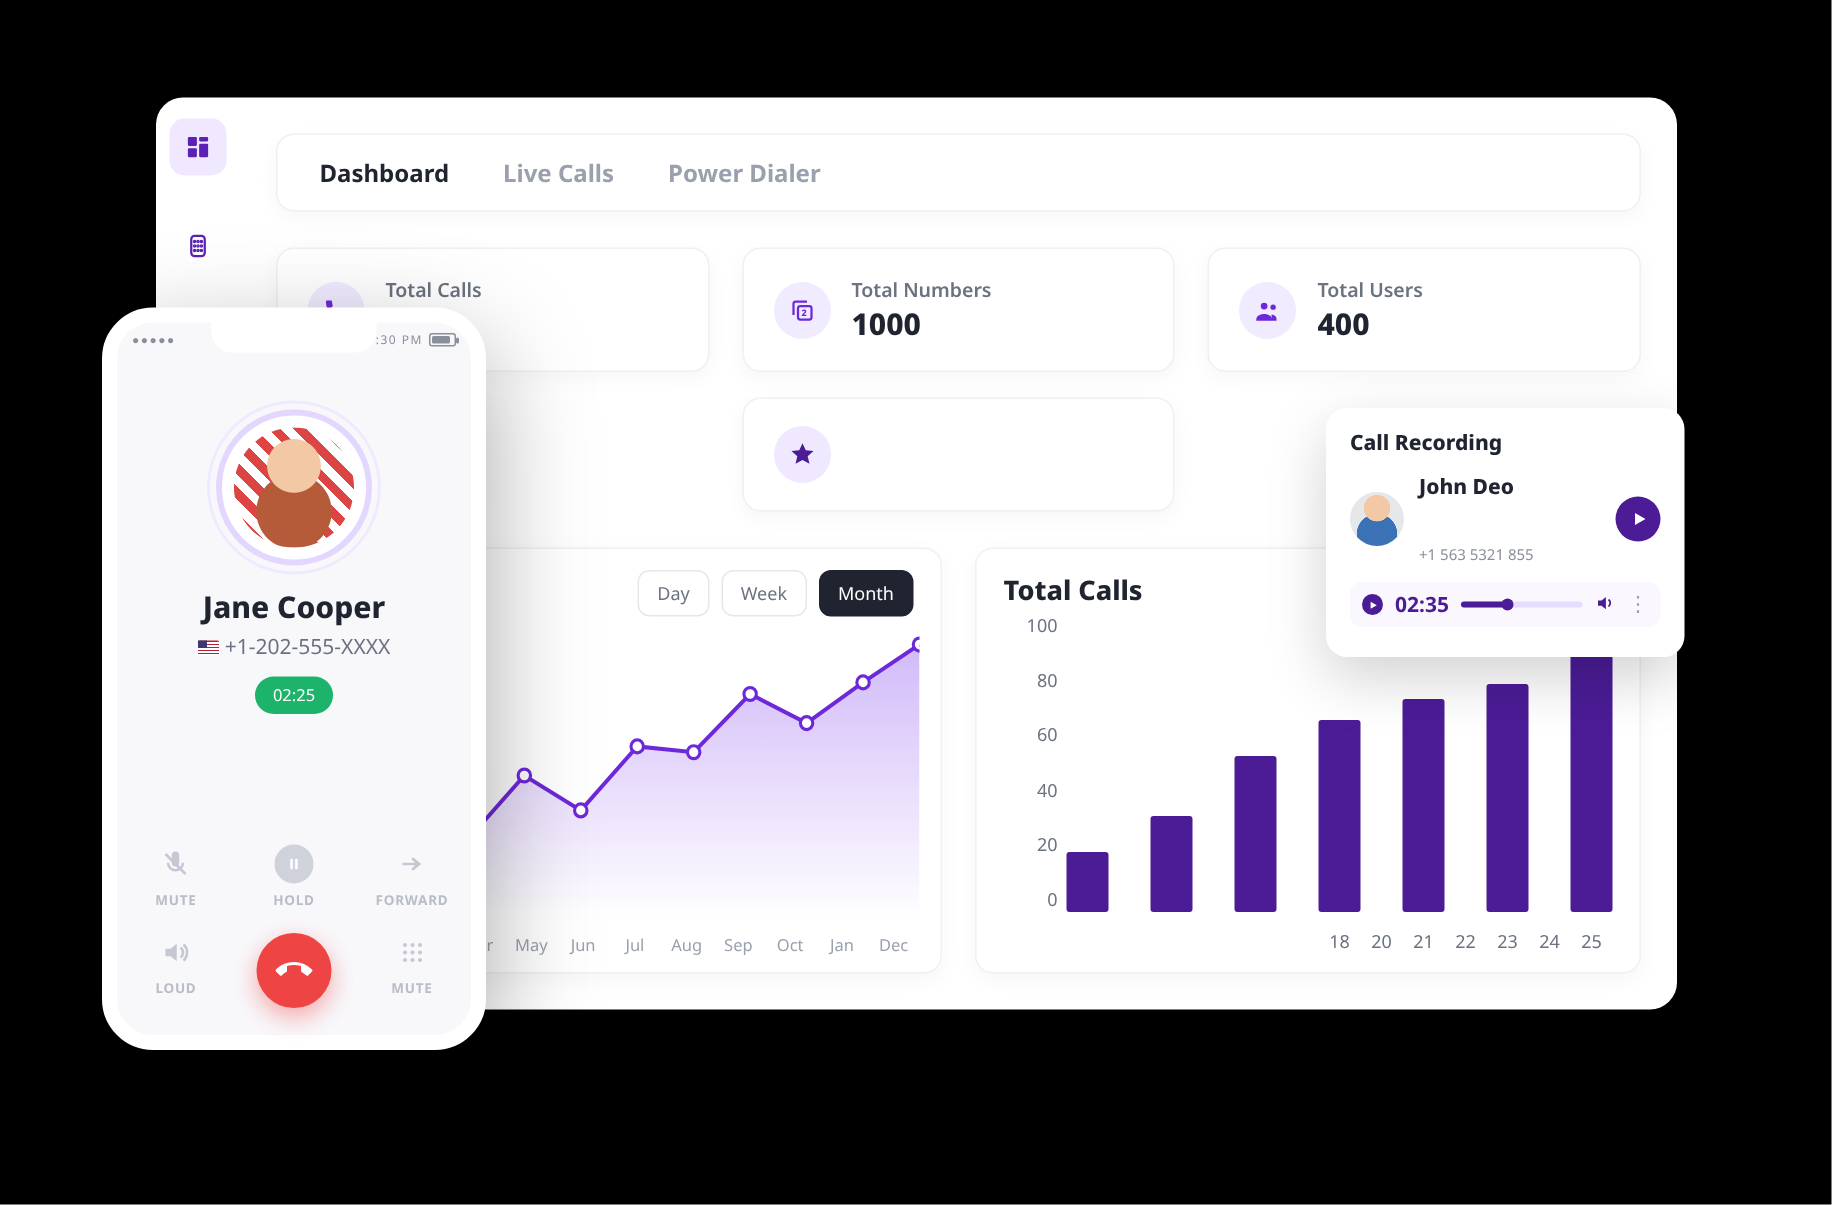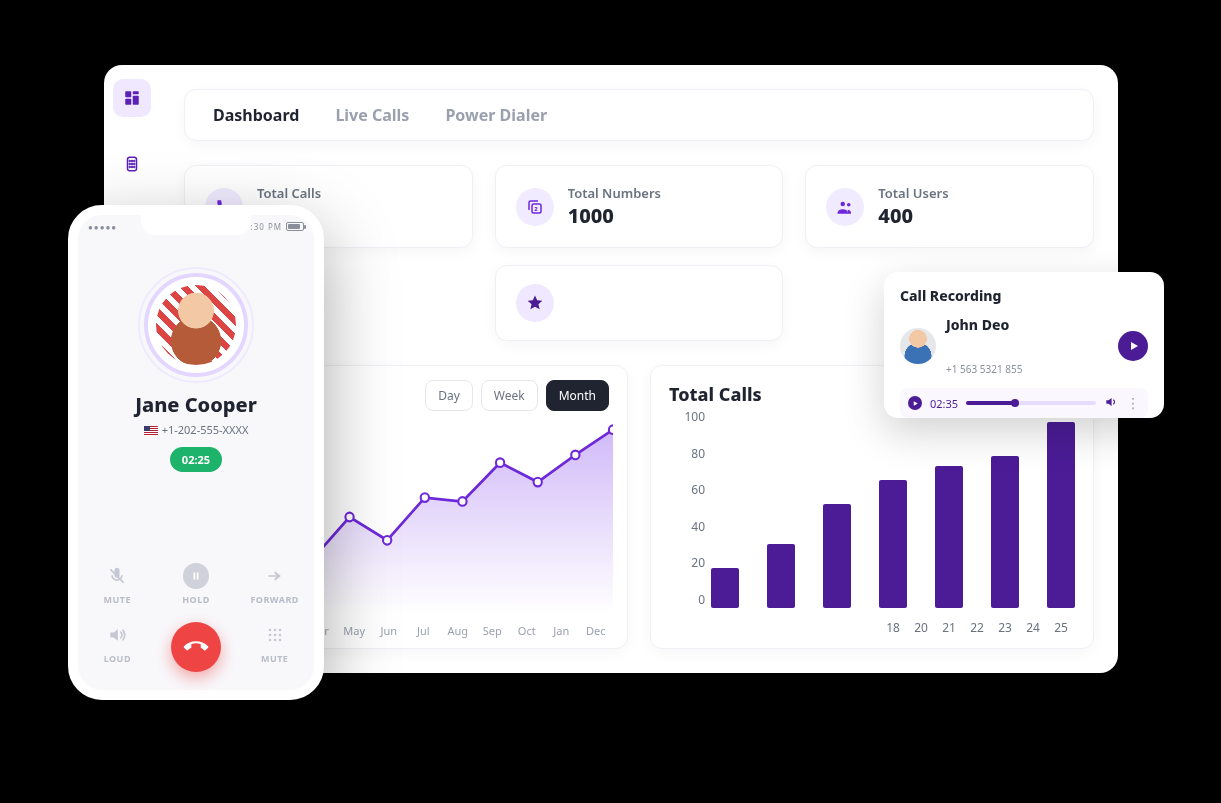--- a/index.html
+++ b/index.html
@@ -42,45 +42,45 @@
   .statusbar{position:absolute;left:10px;right:10px;top:6px;display:flex;justify-content:space-between;align-items:center;font-size:8px;color:#8a8f9c;letter-spacing:1px;}
   .statusbar .rbox{display:flex;align-items:center;gap:4px;}
   .batt{width:18px;height:9px;border:1px solid #8a8f9c;border-radius:2px;position:relative;}
   .batt:after{content:"";position:absolute;right:-3px;top:2px;width:2px;height:4px;background:#8a8f9c;border-radius:1px;}
   .batt i{display:block;width:12px;height:5px;margin:1px;background:#8a8f9c;border-radius:1px;}
   .avatar-ring{position:absolute;left:50%;top:58px;transform:translateX(-50%);width:104px;height:104px;border-radius:50%;background:#fff;border:4px solid #e3d7ff;display:flex;align-items:center;justify-content:center;}
   .avatar-ring:before{content:"";position:absolute;inset:-10px;border-radius:50%;border:2px solid #f0eafe;}
   .avatar{width:80px;height:80px;border-radius:50%;background:radial-gradient(circle at 50% 32%,#f3c9a5 0 26%,transparent 27%),radial-gradient(circle at 50% 70%,#b55b3a 0 36%,transparent 37%),repeating-linear-gradient(45deg,#d44 0 6px,#fff 6px 12px);background-color:#eee;}
   .caller{position:absolute;left:0;right:0;top:176px;text-align:center;}
   .caller .nm{font-size:20px;font-weight:800;color:#1f2430;}
-  .caller .ph{font-size:11px;color:#6b7280;margin-top:4px;}
+  .caller .ph{font-size:14px;color:#6b7280;margin-top:4px;}
   .flag{display:inline-block;width:14px;height:10px;background:linear-gradient(#b22234 0 10%,#fff 10% 20%,#b22234 20% 30%,#fff 30% 40%,#b22234 40% 50%,#fff 50% 60%,#b22234 60% 70%,#fff 70% 80%,#b22234 80% 90%,#fff 90% 100%);position:relative;vertical-align:middle;margin-right:4px;border-radius:1px;}
   .flag:before{content:"";position:absolute;left:0;top:0;width:6px;height:5px;background:#3c3b6e;}
-  .badge{display:inline-block;margin-top:10px;background:#1db36b;color:#fff;font-size:11px;font-weight:700;padding:5px 12px;border-radius:999px;}
+  .badge{display:inline-block;margin-top:10px;background:#1db36b;color:#fff;font-size:11px;font-weight:400;padding:5px 12px;border-radius:999px;}
   .controls{position:absolute;left:0;right:0;bottom:18px;display:grid;grid-template-columns:repeat(3,1fr);row-gap:16px;justify-items:center;}
   .ctl{display:flex;flex-direction:column;align-items:center;font-size:9px;color:#b9bdc7;font-weight:700;letter-spacing:.5px;gap:4px;}
   .ctl .ci{width:26px;height:26px;display:flex;align-items:center;justify-content:center;color:#c5c8d2;}
   .ctl .ci svg{width:20px;height:20px;}
   .hold-ci{width:26px;height:26px;border-radius:50%;background:#cfd2db;display:flex;align-items:center;justify-content:center;}
   .hold-ci svg{width:12px;height:12px;color:#fff;}
   .hang{width:50px;height:50px;border-radius:50%;background:#ef4444;display:flex;align-items:center;justify-content:center;box-shadow:0 6px 16px rgba(239,68,68,.45);color:#fff;}
   .hang svg{width:24px;height:24px;transform:rotate(135deg);}
   
-  .floater{position:absolute;left:884px;top:272px;width:280px;background:#fff;border-radius:14px;box-shadow:0 14px 40px rgba(0,0,0,.18);padding:14px 16px 0;}
+  .floater{position:absolute;left:884px;top:272px;width:239px;background:#fff;border-radius:14px;box-shadow:0 14px 40px rgba(0,0,0,.18);padding:14px 16px 20px;}
   .floater h4{font-size:14px;font-weight:800;color:#1f2430;margin-bottom:10px;}
   .rec-row{display:flex;align-items:center;gap:10px;}
   .rec-av{width:36px;height:36px;border-radius:50%;background:radial-gradient(circle at 50% 30%,#f3c9a5 0 28%,transparent 29%),radial-gradient(circle at 50% 78%,#3a72b5 0 40%,transparent 41%);background-color:#e5e7eb;}
   .rec-nm{font-size:14px;font-weight:800;color:#1f2430;}
   .rec-ph{font-size:10px;color:#8a8f9c;margin-top:28px;}
   .play{margin-left:auto;width:30px;height:30px;border-radius:50%;background:#4b1c96;display:flex;align-items:center;justify-content:center;color:#fff;}
   .play svg{width:12px;height:12px;margin-left:2px;}
   .player{margin-top:12px;height:30px;background:#faf7ff;border-radius:8px;display:flex;align-items:center;gap:8px;padding:0 8px;}
   .pbtn{width:14px;height:14px;border-radius:50%;background:#4b1c96;display:flex;align-items:center;justify-content:center;color:#fff;}
   .pbtn svg{width:7px;height:7px;margin-left:1px;}
-  .ptime{font-size:11px;font-weight:400;color:#4b1c96;}
+  .ptime{font-size:14px;font-weight:700;color:#4b1c96;}
   .track{flex:1;height:4px;background:#e6dcff;border-radius:2px;position:relative;}
   .track .prog{position:absolute;left:0;top:0;height:100%;background:#4b1c96;border-radius:2px;width:38%;}
   .track .knob{position:absolute;top:50%;left:38%;transform:translate(-50%,-50%);width:8px;height:8px;border-radius:50%;background:#4b1c96;}
   .vol{color:#4b1c96;}
   .vol svg{width:14px;height:14px;}
   .dots{color:#9aa0ae;font-size:14px;line-height:6px;}
 </style>
 </head>
 <body>
 

